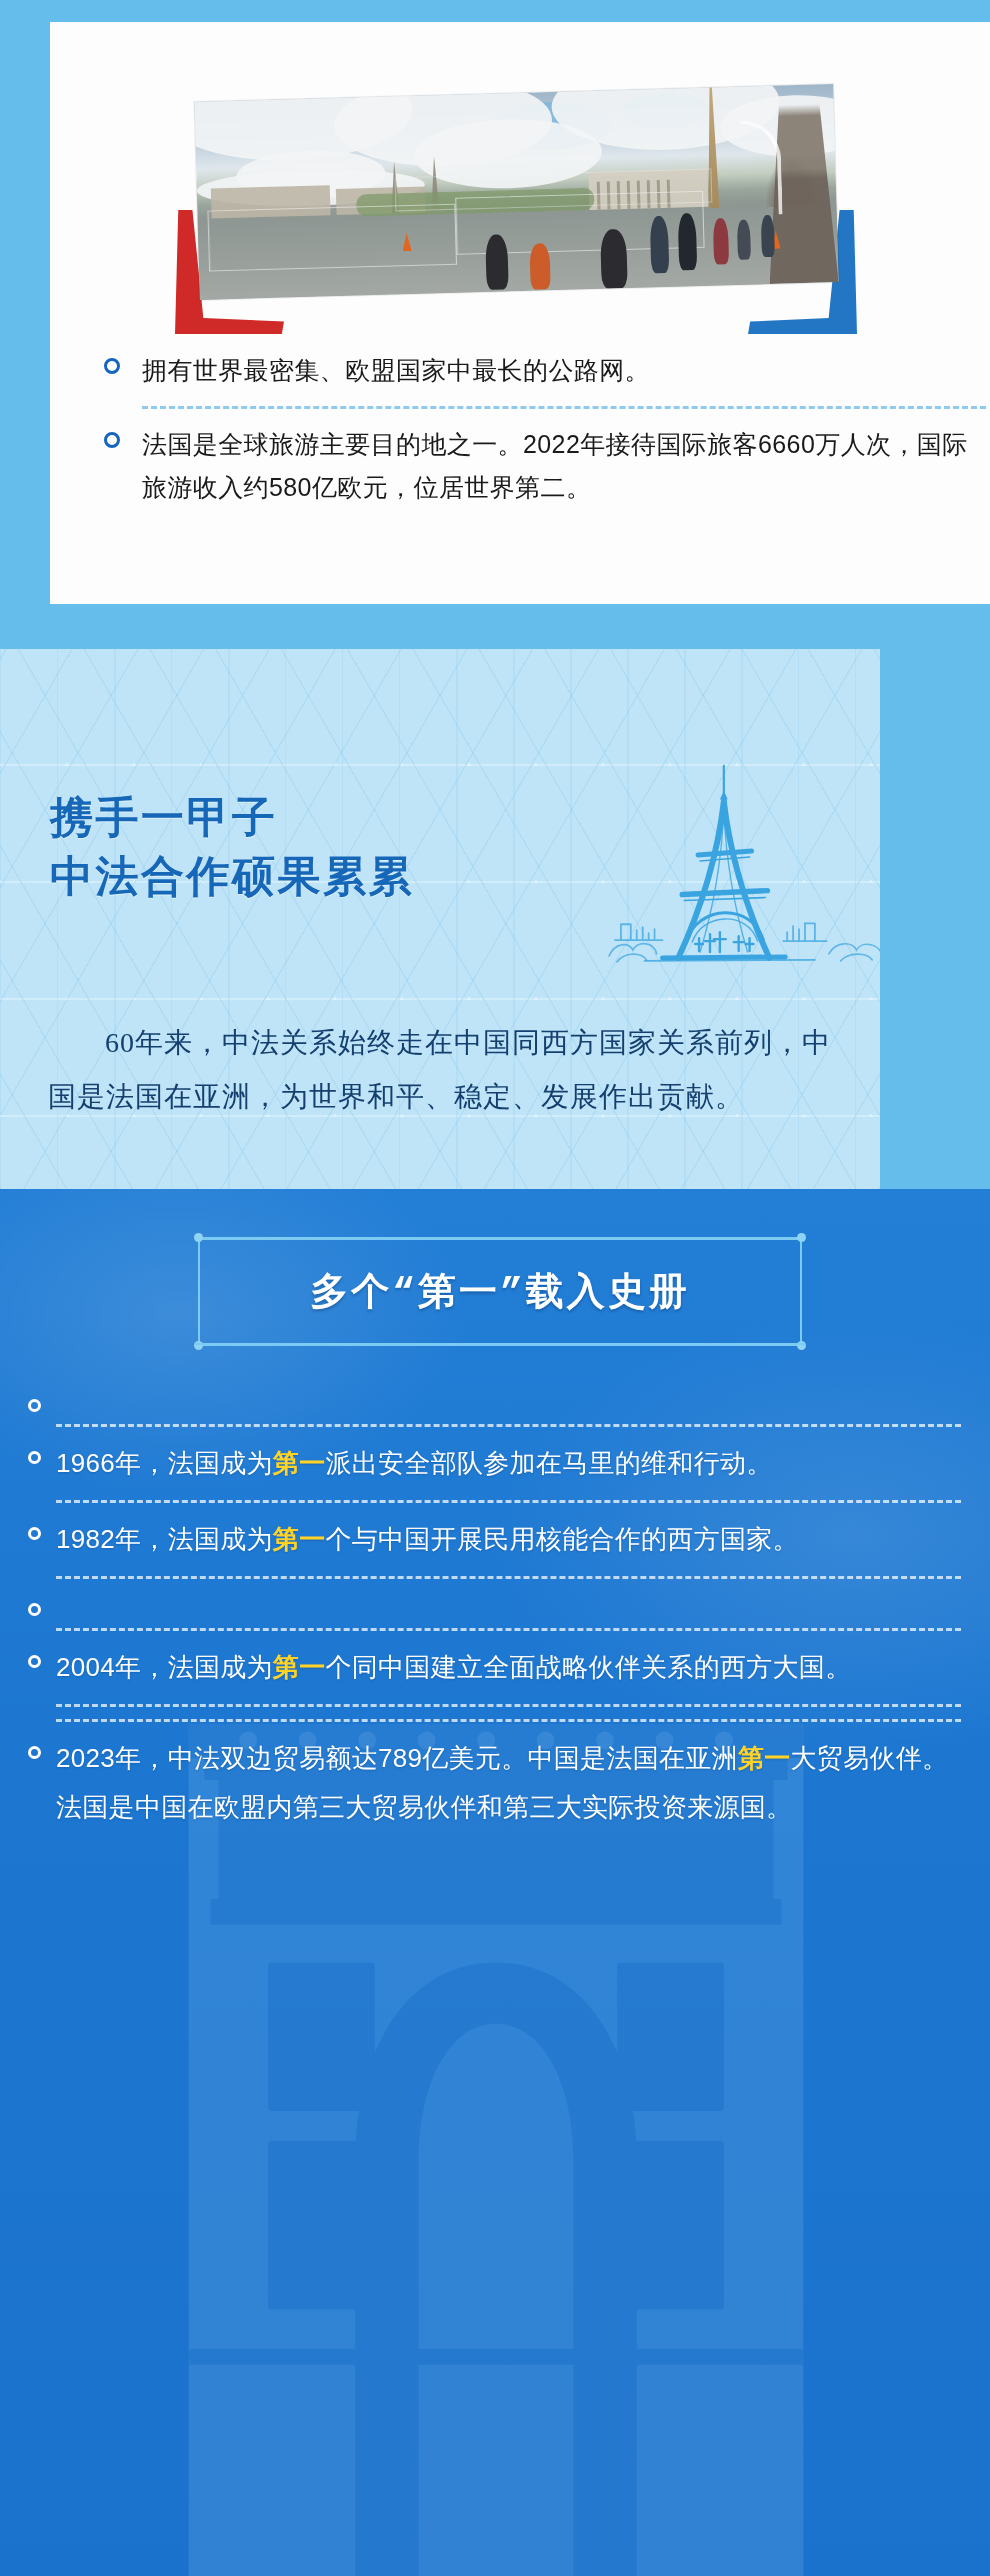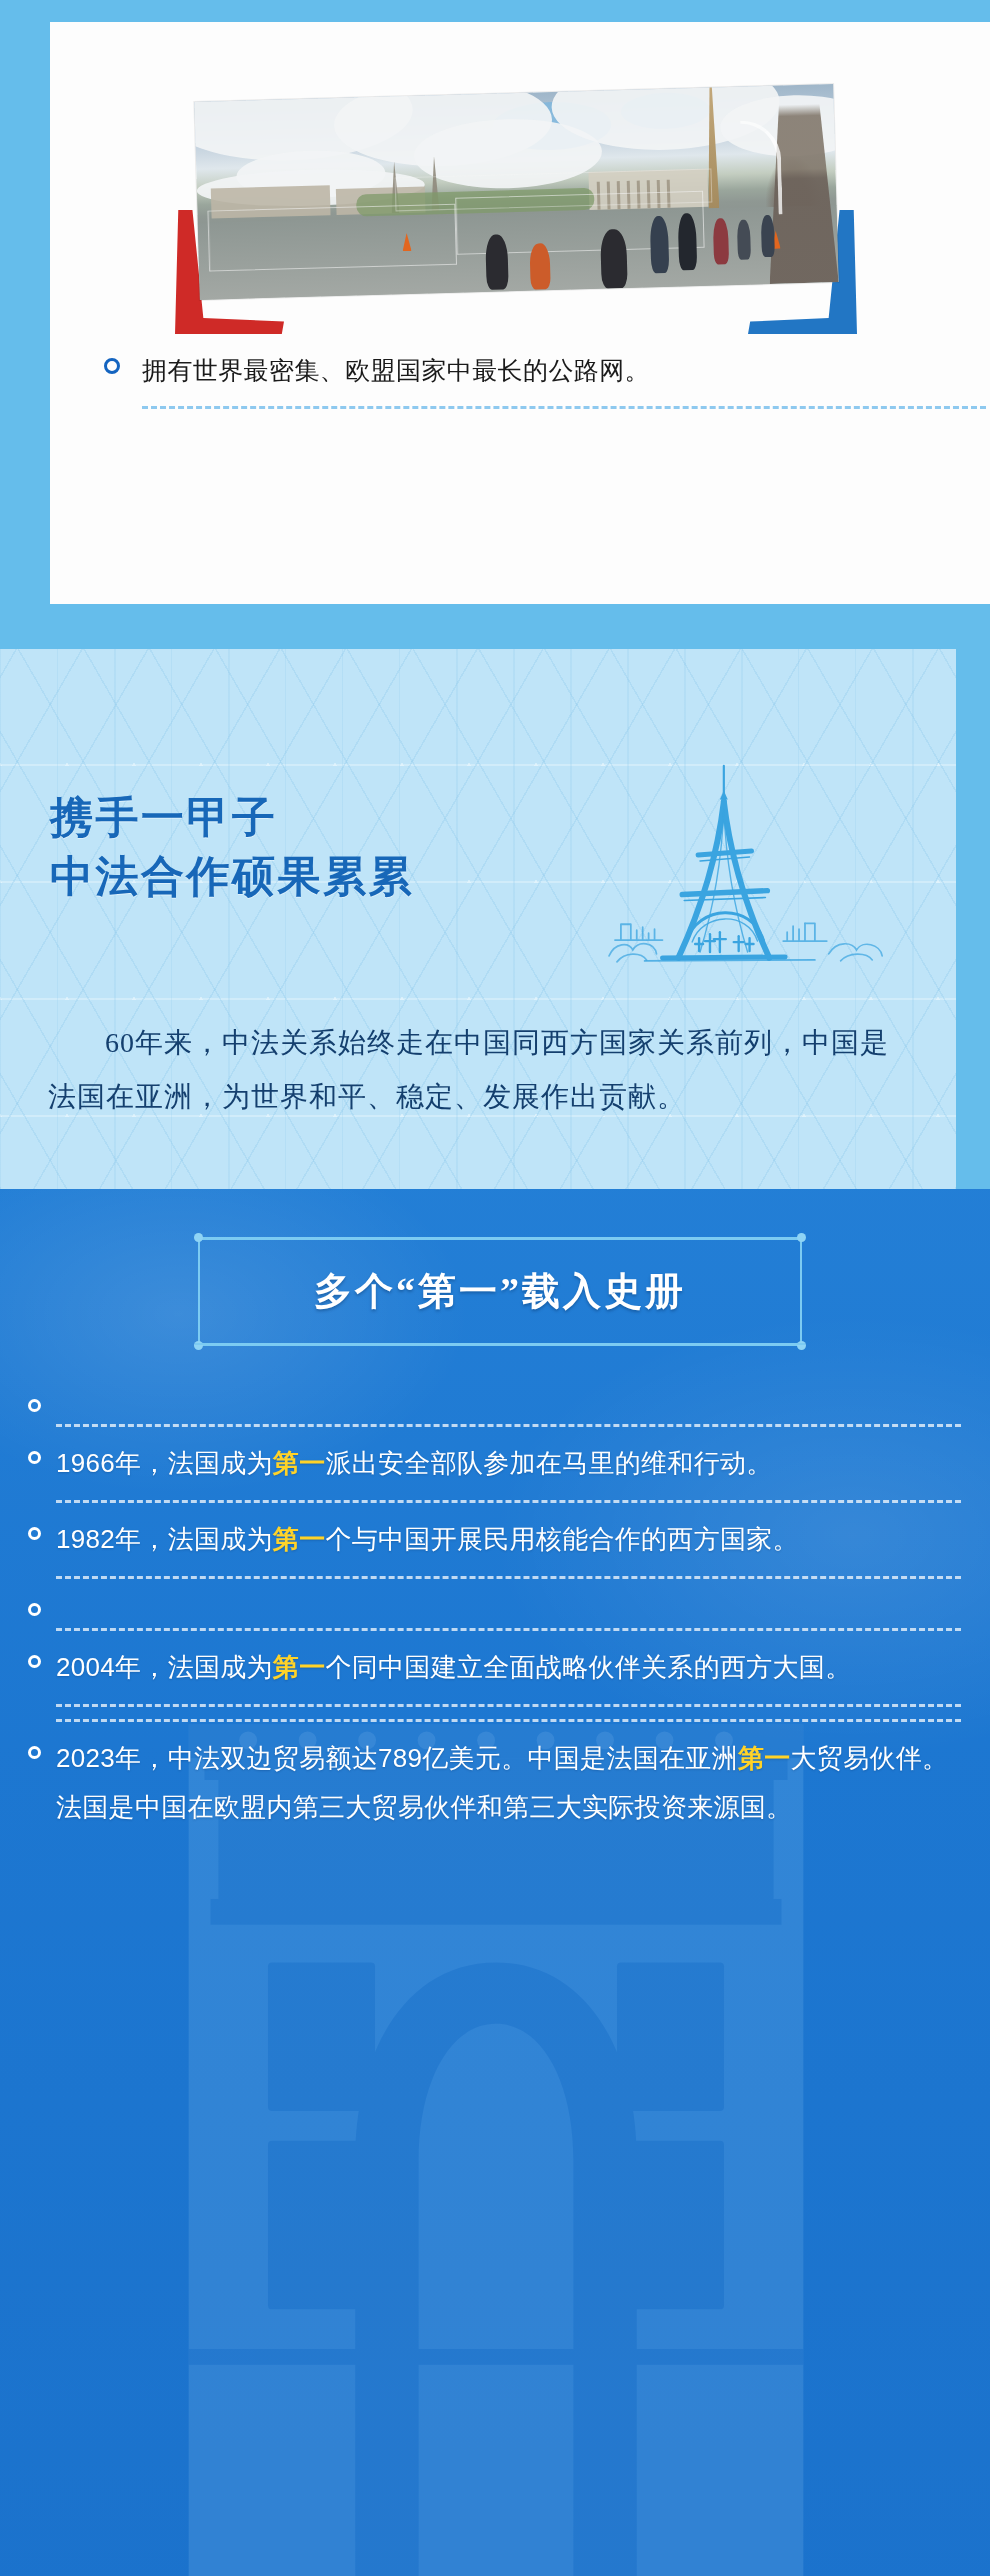--- a/index.html
+++ b/index.html
@@ -115,21 +115,21 @@
   }
 
   
   #sec-photo-foot {
     position:absolute; left:0; top:604px; width:991px; height:45px;
     background:#65bdeb;
   }
 
   
   #sec-hero {
-    position:absolute; left:0; top:649px; width:956px; height:540px;
+    position:absolute; left:0; top:649px; width:880px; height:540px;
     background:#bfe4f8;
     overflow:hidden;
   }
   #hero-pattern {
     position:absolute; inset:0;
     background-image:
       linear-gradient(60deg, rgba(255,255,255,.42) 0 2px, transparent 2px 100%),
       linear-gradient(-60deg, rgba(255,255,255,.42) 0 2px, transparent 2px 100%),
       linear-gradient(0deg, rgba(255,255,255,.30) 0 2px, transparent 2px 100%);
     background-size:67px 117px, 67px 117px, 67px 117px;
@@ -187,21 +187,21 @@
   }
   #banner-frame:before { top:-1px; }
   #banner-frame:after { bottom:-1px; }
   .bdot {
     position:absolute; width:9px; height:9px; border-radius:50%;
     background:#8fd4f5;
   }
   #banner-title {
     position:absolute; inset:0; display:flex; align-items:center; justify-content:center;
     color:#ffffff; font-size:38px; font-weight:bold; letter-spacing:3px;
-    font-family:Liberation Serif, serif;
+    font-family:Liberation Mono, monospace;
     text-shadow:0 2px 3px rgba(0,40,90,.35);
   }
 
   #list-items {
     position:absolute; left:28px; right:30px; top:198px;
   }
   .li-item { display:flex; align-items:flex-start; }
   .li-ring {
     flex:0 0 auto; width:13px; height:13px; border-radius:50%;
     border:3.5px solid #ffffff; margin:12px 15px 0 0;
@@ -271,20 +271,24 @@
         <div class="person" style="left:563px;top:129px;width:13px;height:42px;background:#3a4350;"></div>
       </div>
     </div>
 
     <div id="photo-bullets">
       <div class="wb-item">
         <span class="wb-ring"></span>
         <span class="wb-text">拥有世界最密集、欧盟国家中最长的公路网。</span>
       </div>
       <div class="wb-sep"></div>
+      <div class="wb-item">
+        <span class="wb-ring"></span>
+        <span class="wb-text">法国是全球旅游主要目的地之一。2022年接待国际旅客6660万人次，国际旅游收入约580亿欧元，位居世界第二。</span>
+      </div>
     </div>
 
   </div>
   <div id="sec-photo-foot"></div>
 </div>
 
 <div id="sec-hero">
   <div id="hero-pattern"></div>
   <div id="hero-pattern2"></div>
 

